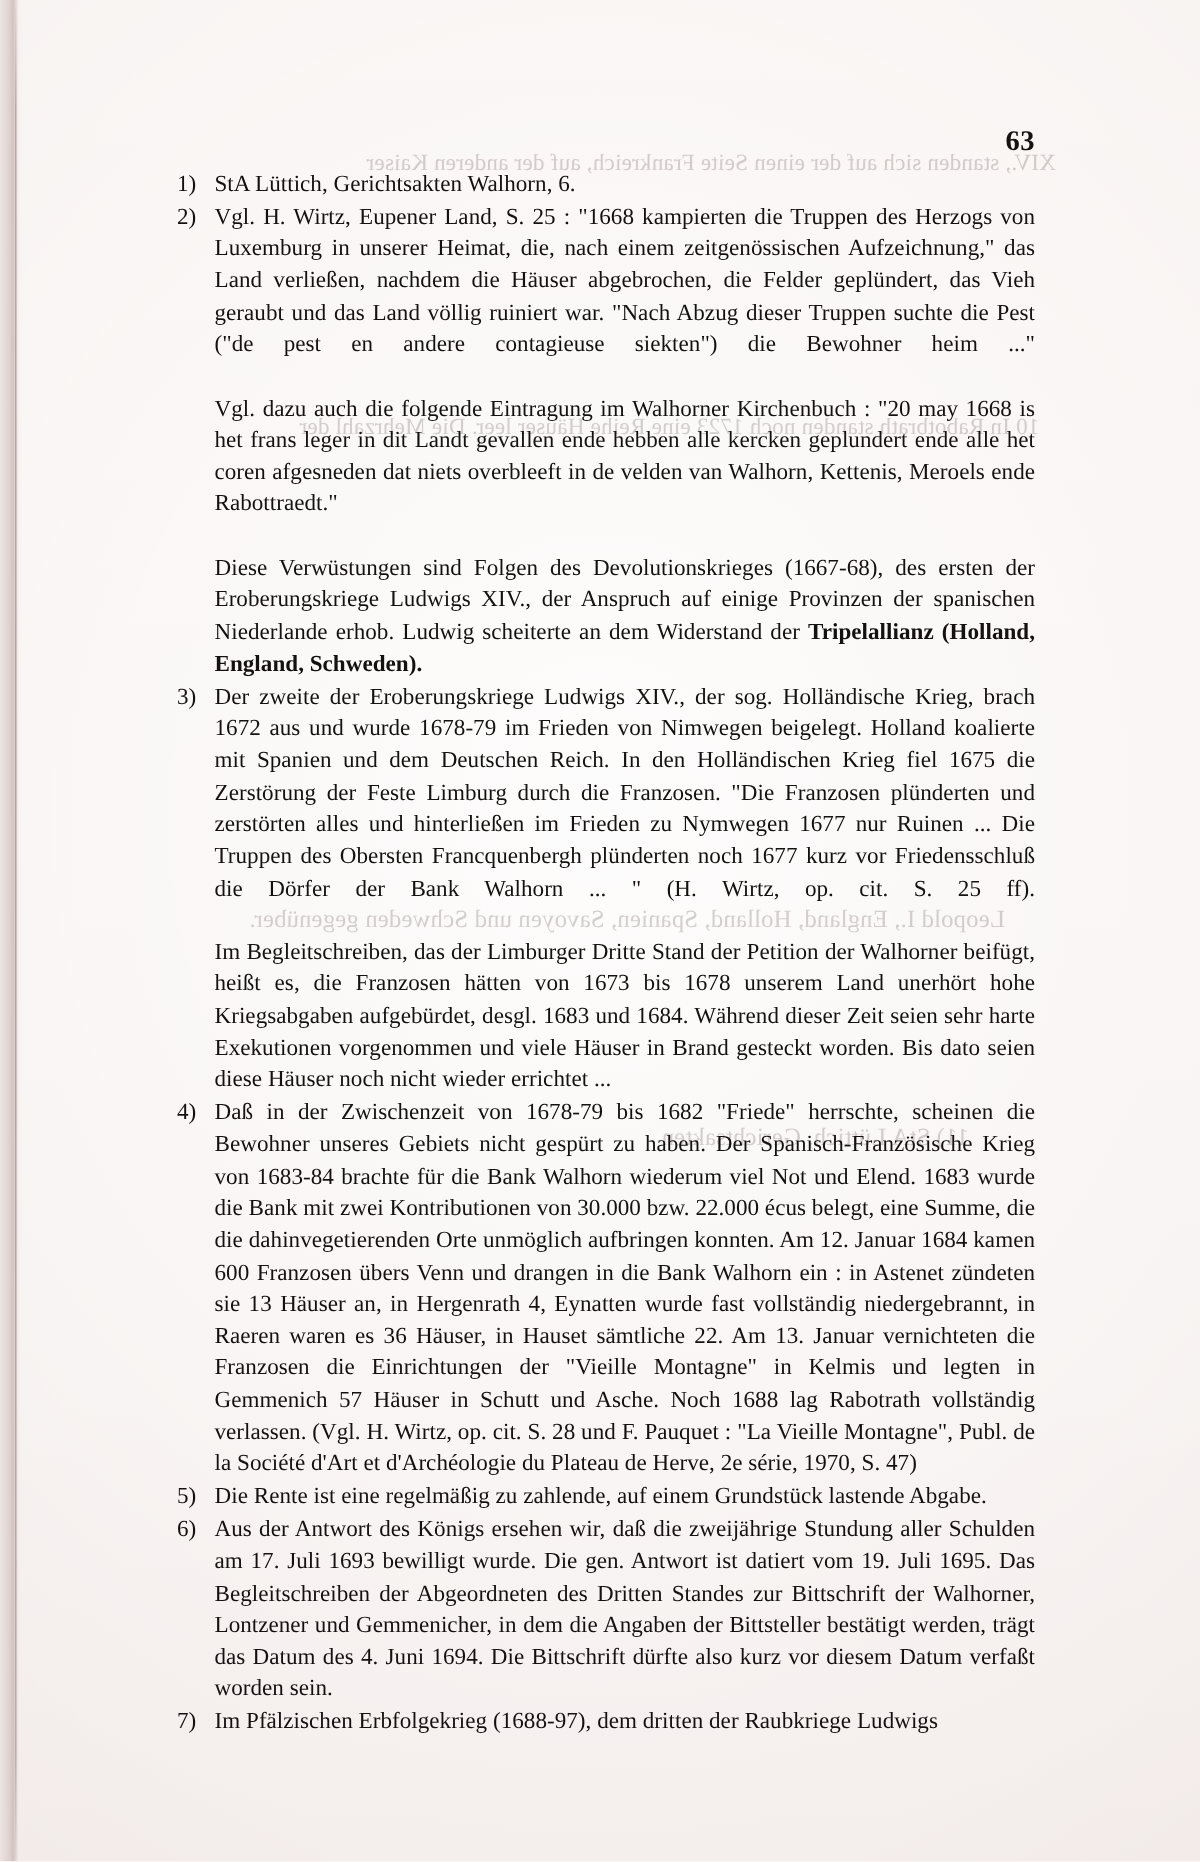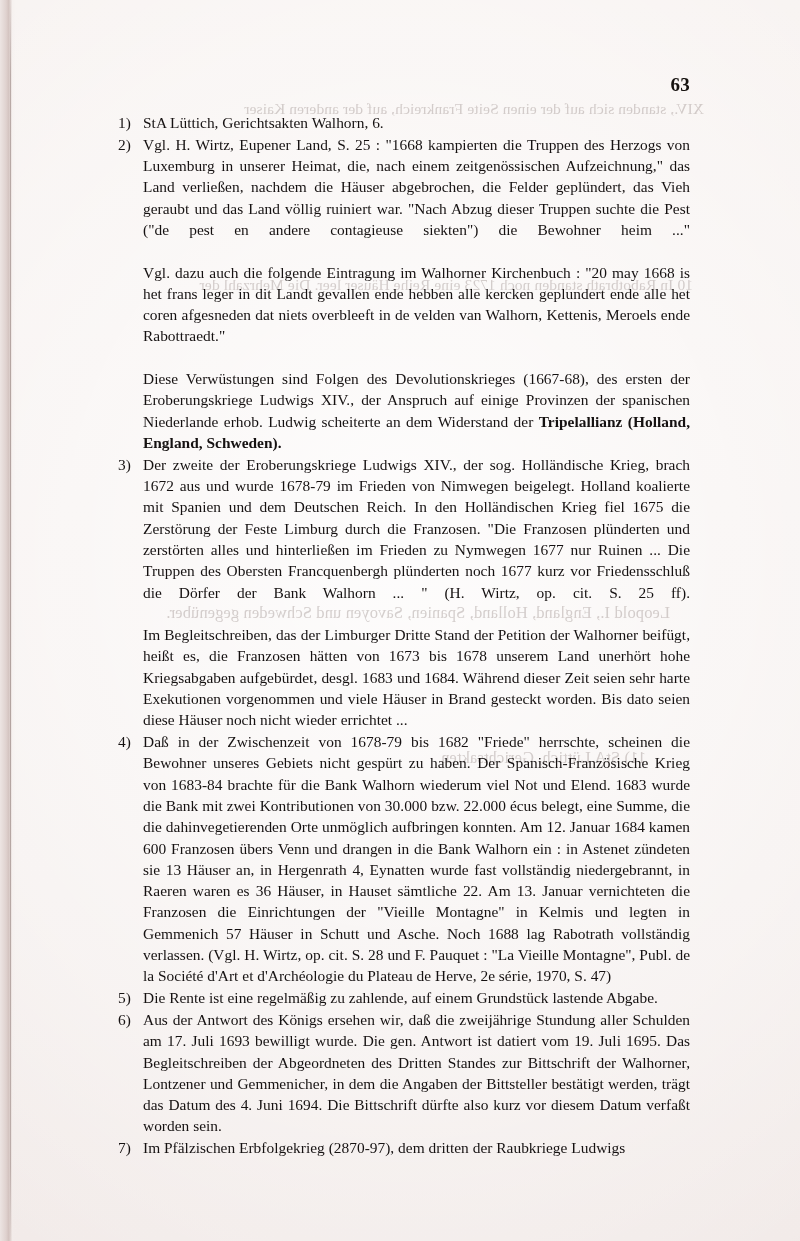--- a/index.html
+++ b/index.html
@@ -66,21 +66,21 @@
     user-select: none;
     white-space: pre-wrap;
   }
   .bleed.b2 { top: 272px; left: 118px; width: 575px; }
   .bleed.b3 { top: 600px; left: 150px; width: 520px; font-size: 16.5px; }
   .bleed.b4 { top: 745px; left: 176px; width: 470px; font-size: 16.5px; }
 
   .pagenum {
     position: absolute;
     right: 110px;
-    top: 74px;
+    top: 84px;
     font-size: 19px;
     font-weight: bold;
     color: #16120f;
     letter-spacing: 0.3px;
   }
 
   .content {
     position: absolute;
     left: 118px;
     top: 112px;
@@ -194,18 +194,18 @@
         <p class="para nostretch">Die Rente ist eine regelmäßig zu zahlende, auf einem Grundstück lastende Abgabe.</p>
       </li>
 
       <li>
         <span class="marker">6)</span>
         <p class="para nostretch">Aus der Antwort des Königs ersehen wir, daß die zweijährige Stundung aller Schulden am 17. Juli 1693 bewilligt wurde. Die gen. Antwort ist datiert vom 19. Juli 1695. Das Begleitschreiben der Abgeordneten des Dritten Standes zur Bittschrift der Walhorner, Lontzener und Gemmenicher, in dem die Angaben der Bittsteller bestätigt werden, trägt das Datum des 4. Juni 1694. Die Bittschrift dürfte also kurz vor diesem Datum verfaßt worden sein.</p>
       </li>
 
       <li>
         <span class="marker">7)</span>
-        <p class="para nostretch">Im Pfälzischen Erbfolgekrieg (2870-97), dem dritten der Raubkriege Ludwigs</p>
+        <p class="para nostretch">Im Pfälzischen Erbfolgekrieg (1688-97), dem dritten der Raubkriege Ludwigs</p>
       </li>
 
     </ol>
   </div>
 </div>
 
 </body></html>

